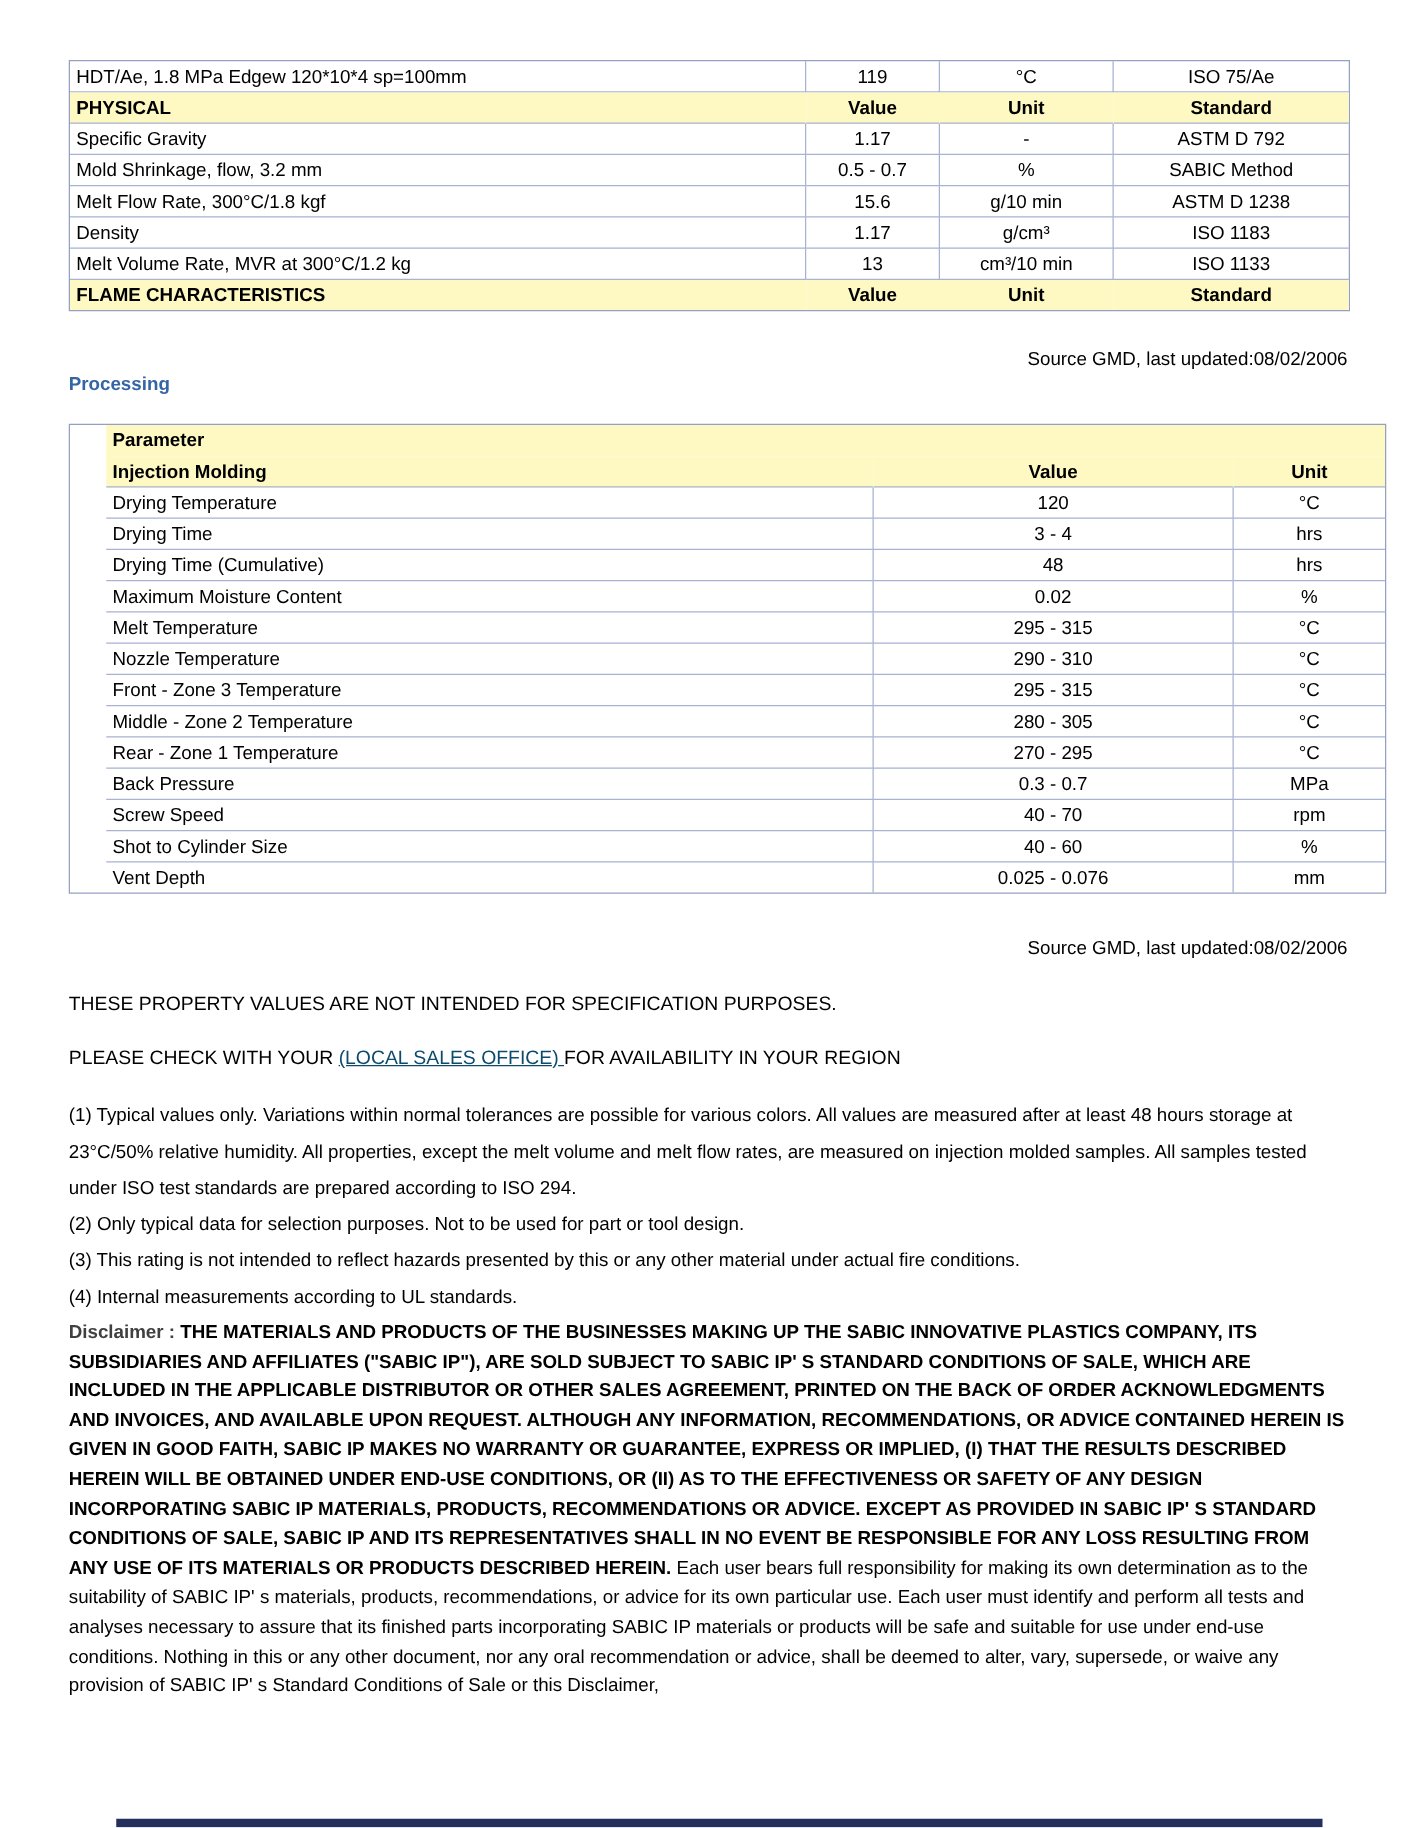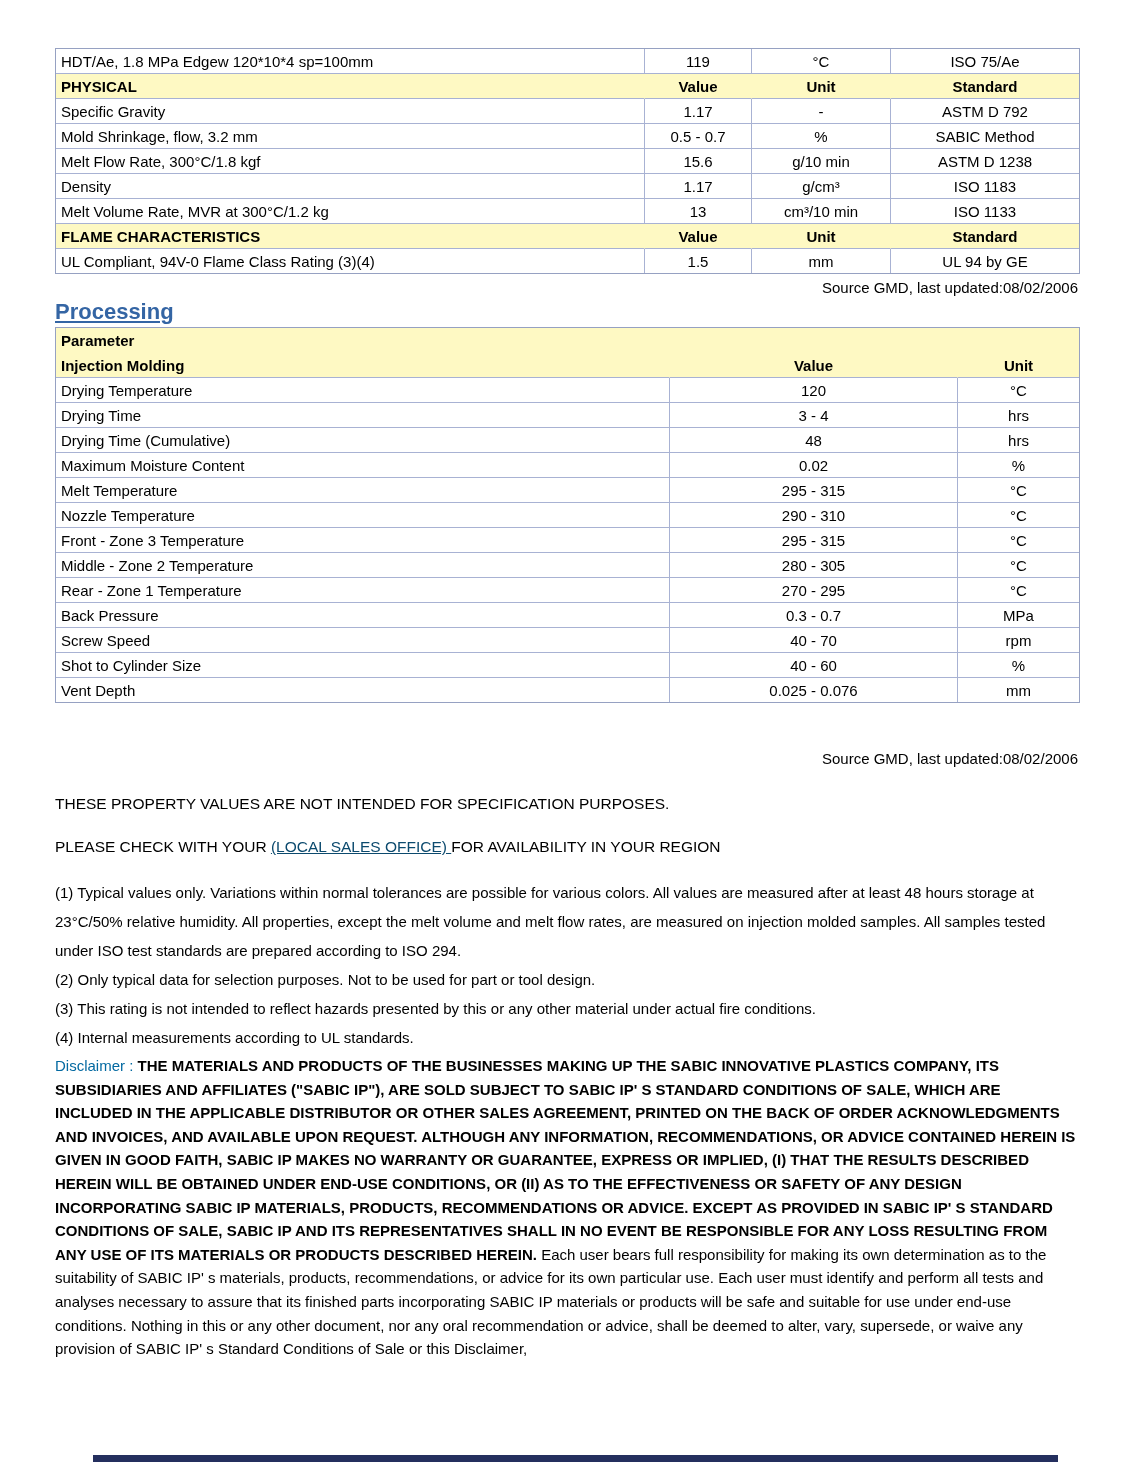--- a/index.html
+++ b/index.html
@@ -2,45 +2,45 @@
 <html><head>
 <meta charset="utf-8">
 <style>
   html,body{margin:0;padding:0;background:#fff;}
   .page{position:relative;width:1130px;height:1462px;background:#ffffff;overflow:hidden;
         font-family:"Liberation Sans",sans-serif;color:#000;}
 
   
   .tblwrap{position:absolute;left:55px;width:1023px;border:1px solid #96a1c2;background:#fff;}
   #t1{top:48px;}
-  #t2{top:327px;}
+  #t2{top:339px;padding-left:29px;}
   table{width:100%;border-collapse:separate;border-spacing:0;table-layout:fixed;font-size:15px;}
   td{height:24px;padding:0 5px;border-right:1px solid #a8b2d3;border-bottom:1px solid #a8b2d3;
      overflow:hidden;white-space:nowrap;vertical-align:middle;}
   td:last-child{border-right:none;}
   tr:last-child td{border-bottom:none;}
   tr.hdr td{background:#fef9c3;font-weight:bold;border-right-color:transparent;}
   tr.grp td{border-bottom-color:transparent;}
   .c{text-align:center;}
 
   .source{position:absolute;left:55px;width:1023px;text-align:right;font-size:15px;}
   #source1{top:279px;}
   #source2{top:750px;}
 
-  #processing-heading{position:absolute;left:55px;top:299px;font-size:22px;font-weight:bold;color:#3465a4;text-decoration:underline;}
+  #processing-heading{position:absolute;left:55px;top:299px;font-size:15px;font-weight:bold;color:#3465a4;}
 
   .para{position:absolute;left:55px;width:1025px;font-size:15.5px;line-height:19px;}
   #spec-note{top:794px;}
   #availability{top:837px;}
   #availability a{color:#0c4a6e;text-decoration:underline;cursor:pointer;}
 
   #footnotes{position:absolute;left:55px;top:878px;width:1025px;font-size:15px;line-height:29px;}
 
   #disclaimer{position:absolute;left:55px;top:1054px;width:1025px;font-size:15px;line-height:23.6px;}
-  #disclaimer .lbl{color:#0369a1;font-weight:normal;}
+  #disclaimer .lbl{color:#404040;font-weight:bold;}
   #disclaimer .bold{font-weight:bold;}
 
   #bottom-bar{position:absolute;left:93px;top:1455px;width:965px;height:7px;background:#242f5e;}
 </style>
 </head>
 <body>
 
 <div class="page">
 
   <div class="tblwrap" id="t1">
@@ -93,26 +93,20 @@
         <td class="c">13</td>
         <td class="c">cm³/10 min</td>
         <td class="c">ISO 1133</td>
       </tr>
       <tr class="hdr">
         <td>FLAME CHARACTERISTICS</td>
         <td class="c">Value</td>
         <td class="c">Unit</td>
         <td class="c">Standard</td>
       </tr>
-      <tr>
-        <td>UL Compliant, 94V-0 Flame Class Rating (3)(4)</td>
-        <td class="c">1.5</td>
-        <td class="c">mm</td>
-        <td class="c">UL 94 by GE</td>
-      </tr>
     </tbody>
       </table>
   </div>
 
   <div class="source" id="source1">Source GMD, last updated:08/02/2006</div>
 
   <div id="processing-heading">Processing</div>
 
   <div class="tblwrap" id="t2">
     <table>

